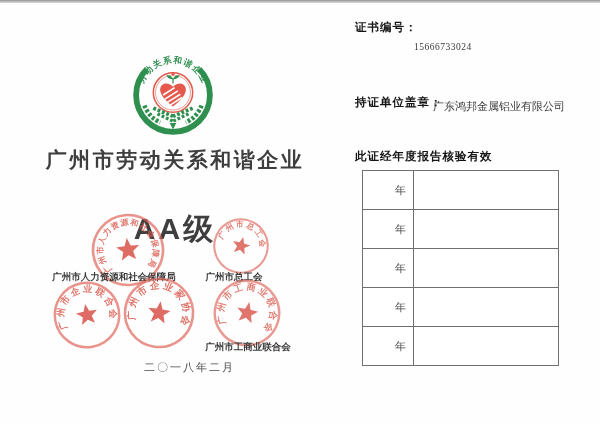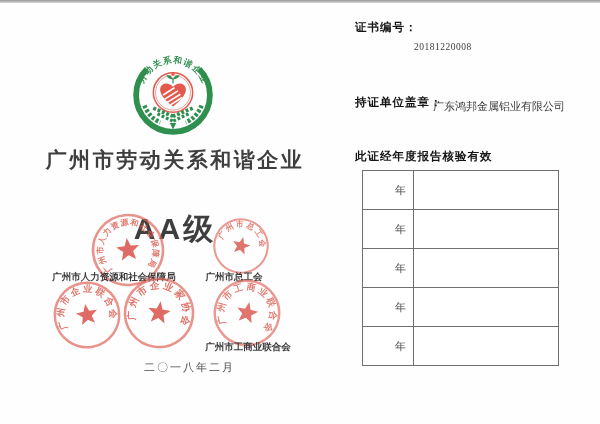--- a/index.html
+++ b/index.html
@@ -142,21 +142,21 @@
     <polygon points="50,34 54,44.5 65.2,45.1 56.5,52.1 59.4,62.9 50,56.8 40.6,62.9 43.5,52.1 34.8,45.1 46,44.5" fill="#d9534a"></polygon>
     <text class="seal-text-short" text-anchor="middle">
       <textPath href="#sArc5" startOffset="50%">广州市工商业联合会</textPath>
     </text>
   </svg>
   <div class="seal-label lbl-r2b">广州市工商业联合会</div>
 
   <div class="issue-date">二〇一八年二月</div>
 
   <div class="fld-label certno-label">证书编号：</div>
-  <div class="fld-value certno-value">20181220008</div>
+  <div class="fld-value certno-value">15666733024</div>
 
   <div class="fld-label holder-label">持证单位盖章：</div>
   <div class="fld-value holder-value">广东鸿邦金属铝业有限公司</div>
 
   <div class="fld-label valid-note">此证经年度报告核验有效</div>
 
   <div class="atable" id="annual-table">
       <div class="trow">
         <div class="ycell">年</div>
         <div class="vcell"></div>

